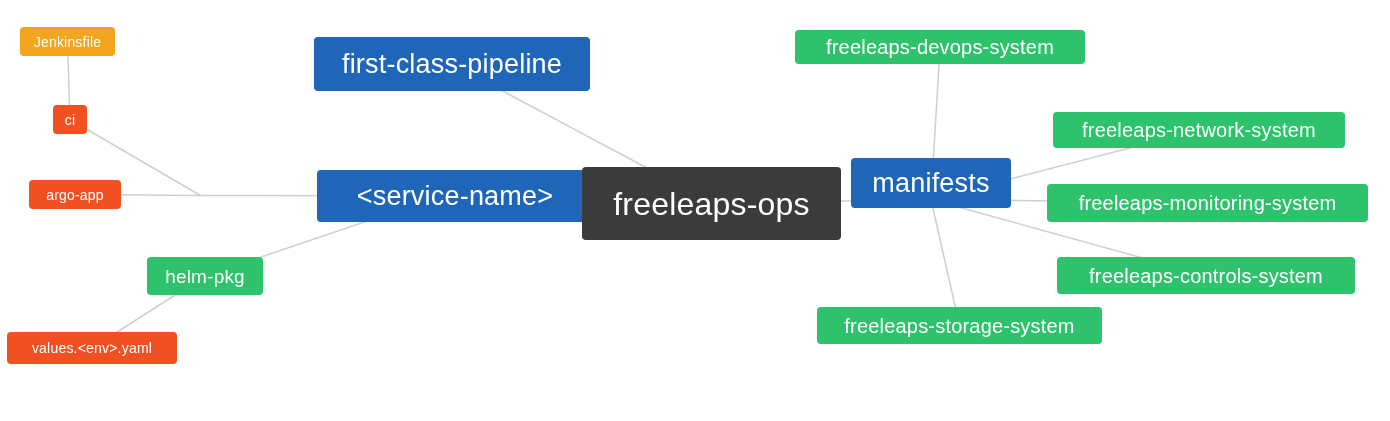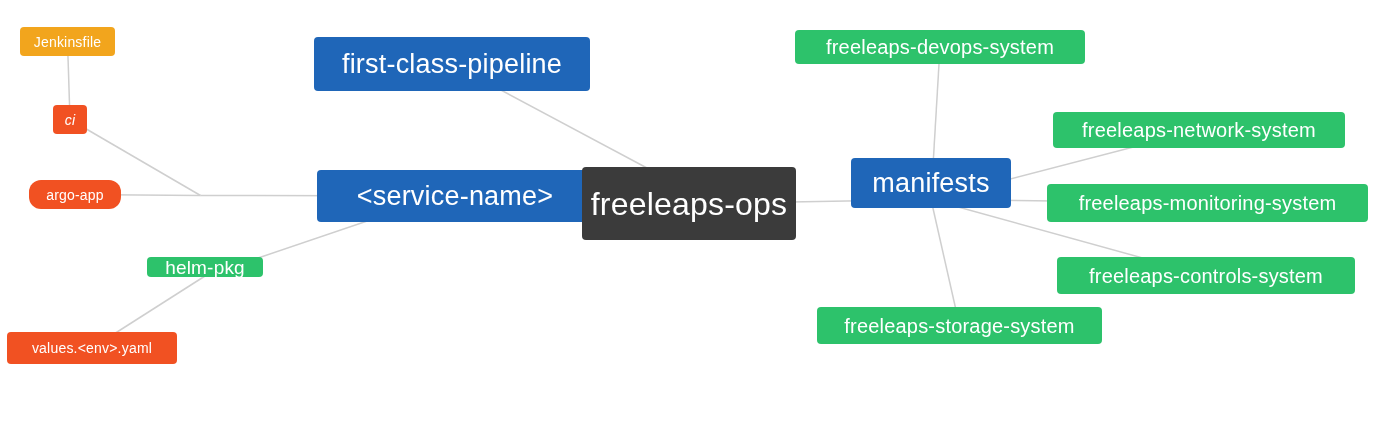--- a/index.html
+++ b/index.html
@@ -60,27 +60,27 @@
       <line x1="441" y1="196" x2="713.5" y2="203.5" stroke="#cfcfcf" stroke-width="1.5"></line>
       <line x1="713.5" y1="203.5" x2="931" y2="199.5" stroke="#cfcfcf" stroke-width="1.5"></line>
       <line x1="931" y1="199.5" x2="940" y2="47" stroke="#cfcfcf" stroke-width="1.5"></line>
       <line x1="931" y1="199.5" x2="1199" y2="130" stroke="#cfcfcf" stroke-width="1.5"></line>
       <line x1="931" y1="199.5" x2="1207.5" y2="203" stroke="#cfcfcf" stroke-width="1.5"></line>
       <line x1="931" y1="199.5" x2="1206" y2="275.5" stroke="#cfcfcf" stroke-width="1.5"></line>
       <line x1="931" y1="199.5" x2="959.5" y2="325.5" stroke="#cfcfcf" stroke-width="1.5"></line>
     </svg>
   <div class="nodes-layer">
       <div class="node" style="left: 20px; top: 27px; width: 95px; height: 29px; background: rgb(242, 165, 29); font-size: 14px;">Jenkinsfile</div>
-      <div class="node" style="left: 53px; top: 105px; width: 34px; height: 29px; background: rgb(241, 81, 34); font-size: 14px; font-style: italic;">ci</div>
-      <div class="node" style="left: 29px; top: 180px; width: 92px; height: 29px; background: rgb(241, 81, 34); font-size: 14px; border-radius: 12px;">argo-app</div>
+      <div class="node" style="left: 53px; top: 105px; width: 34px; height: 29px; background: rgb(241, 81, 34); font-size: 14px;">ci</div>
+      <div class="node" style="left: 29px; top: 180px; width: 92px; height: 29px; background: rgb(241, 81, 34); font-size: 14px;">argo-app</div>
       <div class="node" style="left: 314px; top: 37px; width: 276px; height: 54px; background: rgb(31, 102, 184); font-size: 27px;">first-class-pipeline</div>
       <div class="node" style="left: 317px; top: 170px; width: 276px; height: 52px; background: rgb(31, 102, 184); font-size: 27px;">&lt;service-name&gt;</div>
-      <div class="node" style="left: 582px; top: 167px; width: 214px; height: 73px; background: rgb(59, 59, 59); font-size: 32px;">freeleaps-ops</div>
+      <div class="node" style="left: 582px; top: 167px; width: 259px; height: 73px; background: rgb(59, 59, 59); font-size: 32px;">freeleaps-ops</div>
       <div class="node" style="left: 851px; top: 158px; width: 160px; height: 50px; background: rgb(31, 102, 184); font-size: 27px;">manifests</div>
-      <div class="node" style="left: 147px; top: 257px; width: 116px; height: 20px; background: rgb(45, 194, 107); font-size: 19px;">helm-pkg</div>
+      <div class="node" style="left: 147px; top: 257px; width: 116px; height: 38px; background: rgb(45, 194, 107); font-size: 19px;">helm-pkg</div>
       <div class="node" style="left: 7px; top: 332px; width: 170px; height: 32px; background: rgb(241, 81, 34); font-size: 14px;">values.&lt;env&gt;.yaml</div>
       <div class="node" style="left: 795px; top: 30px; width: 290px; height: 34px; background: rgb(45, 194, 107); font-size: 20px;">freeleaps-devops-system</div>
       <div class="node" style="left: 1053px; top: 112px; width: 292px; height: 36px; background: rgb(45, 194, 107); font-size: 20px;">freeleaps-network-system</div>
       <div class="node" style="left: 1047px; top: 184px; width: 321px; height: 38px; background: rgb(45, 194, 107); font-size: 20px;">freeleaps-monitoring-system</div>
       <div class="node" style="left: 1057px; top: 257px; width: 298px; height: 37px; background: rgb(45, 194, 107); font-size: 20px;">freeleaps-controls-system</div>
       <div class="node" style="left: 817px; top: 307px; width: 285px; height: 37px; background: rgb(45, 194, 107); font-size: 20px;">freeleaps-storage-system</div>
     </div>
 </div>
 
 </body></html>

